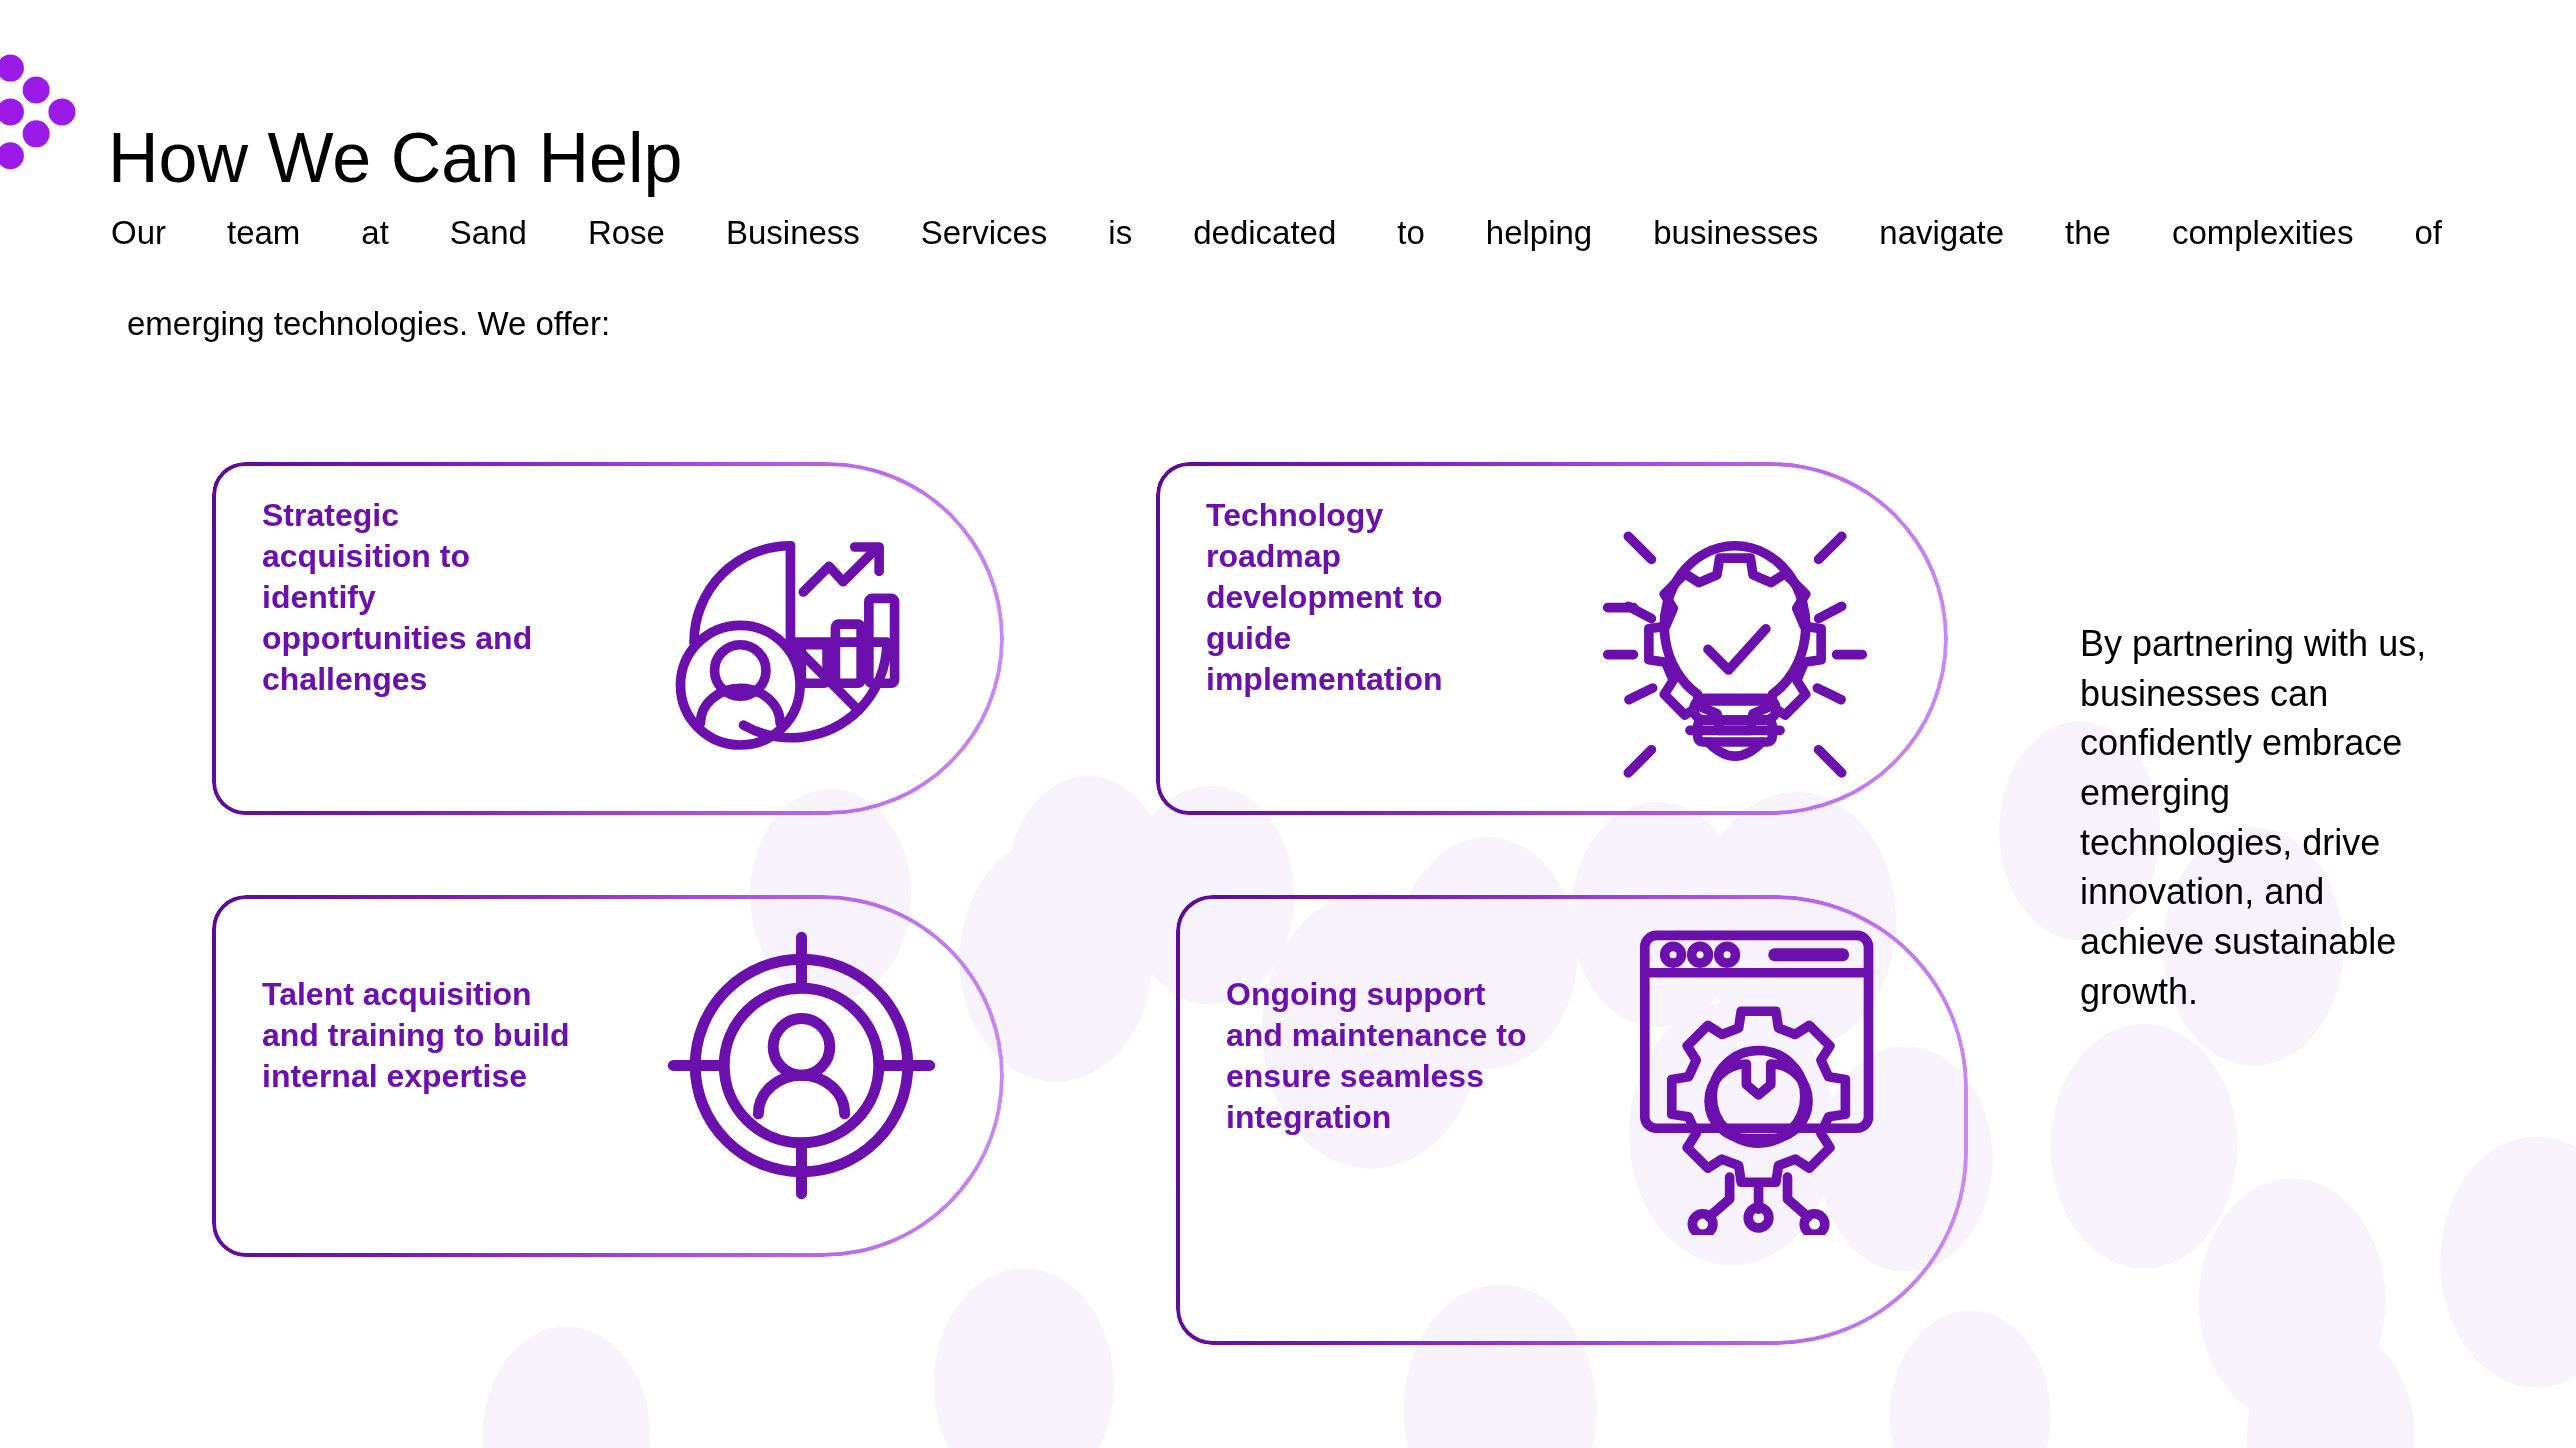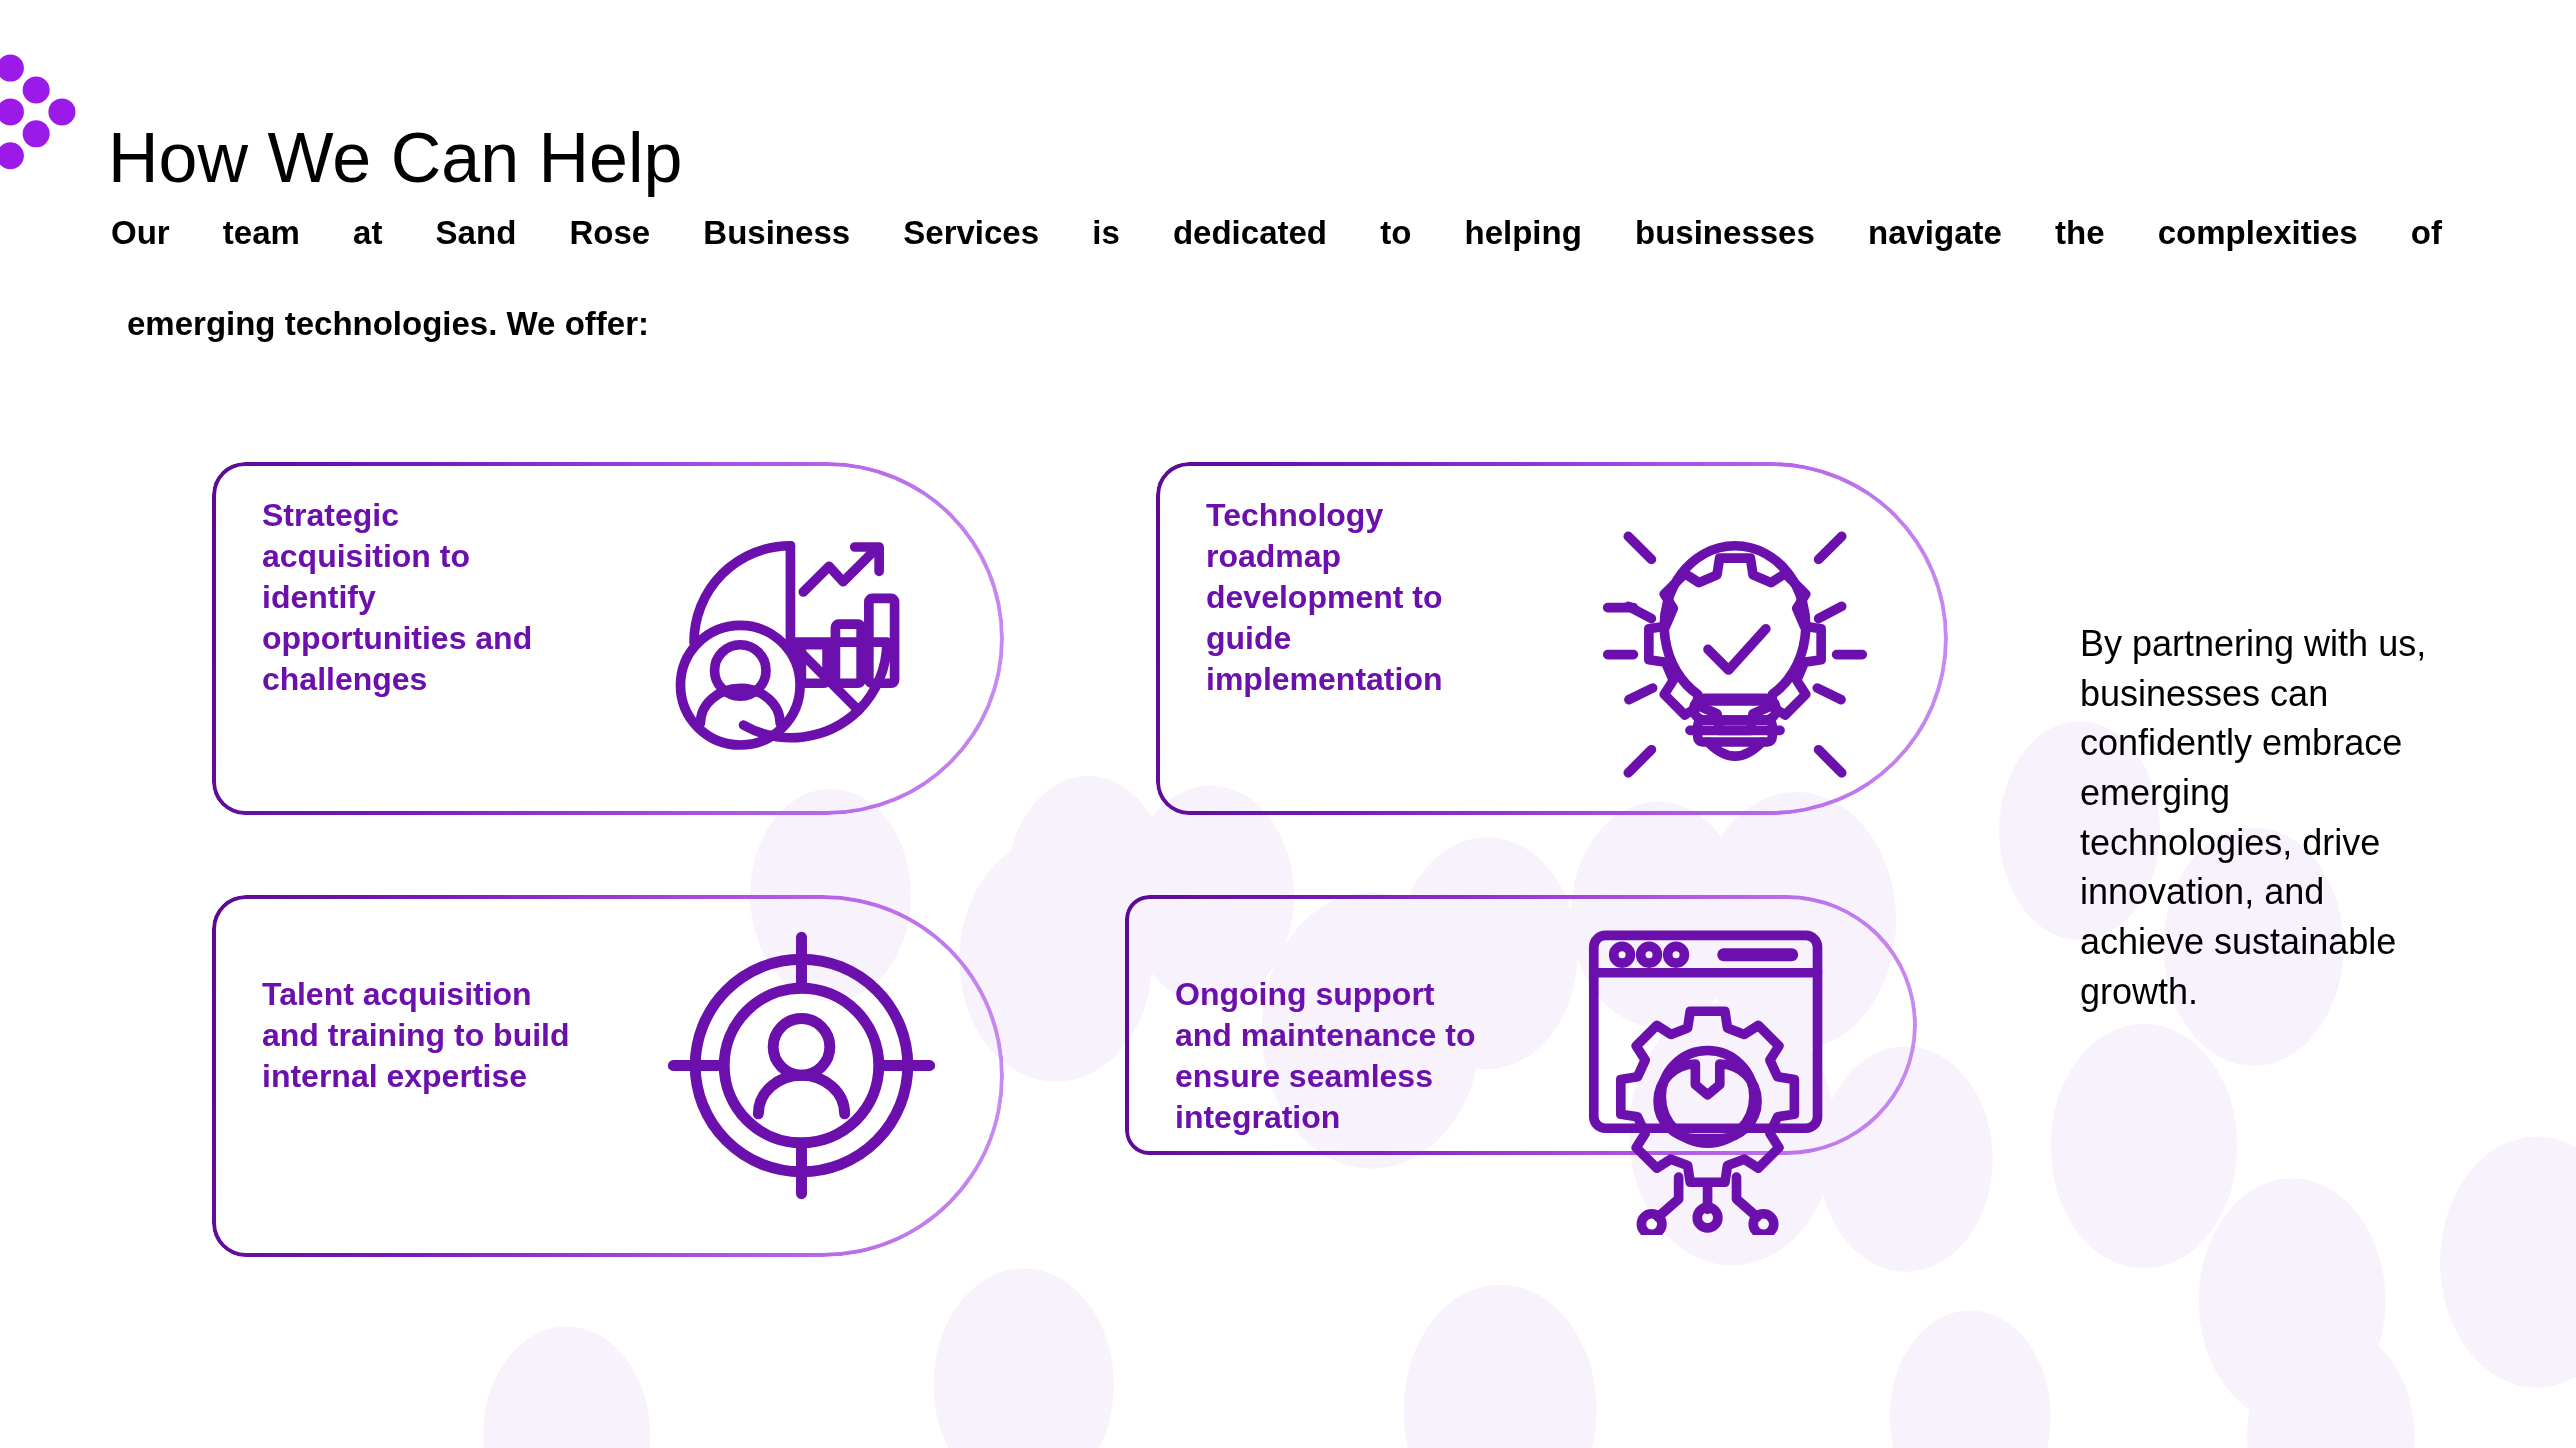--- a/index.html
+++ b/index.html
@@ -51,21 +51,21 @@
   }
 
   
   #intro-paragraph {
     position: absolute;
     left: 111px;
     top: 210px;
     width: 2331px;
     font-size: 33px;
     line-height: 1.38;
-    font-weight: bold;
+    font-weight: normal;
     color: #000000;
     text-align: justify;
     text-justify: inter-word;
     z-index: 4;
   }
   #intro-paragraph .just-line {
     display: block;
     text-align: justify;
   }
   #intro-paragraph .just-line:after {
@@ -110,21 +110,21 @@
     z-index: 2;
   }
   .card-icon {
     position: absolute;
     z-index: 2;
   }
 
   #card-0 { left: 212px;  top: 462px;  width: 792px; height: 353px; }
   #card-1 { left: 1156px; top: 462px;  width: 792px; height: 353px; }
   #card-2 { left: 212px;  top: 895px; width: 792px; height: 362px; }
-  #card-3 { left: 1125px; top: 895px; width: 792px; height: 260px; }
+  #card-3 { left: 1176px; top: 895px; width: 792px; height: 450px; }
 
   #card-0 .card-text { top: 33px; width: 303px; }
   #card-1 .card-text { top: 33px; width: 303px; }
   #card-2 .card-text { top: 79px; width: 322px; }
   #card-3 .card-text { top: 79px; width: 322px; }
 
   #card-0 .card-icon { left: 438px; top: 40px;  width: 277px; height: 270px; }
   #card-1 .card-icon { left: 444px; top: 46px;  width: 270px; height: 270px; }
   #card-2 .card-icon { left: 451px; top: 32px;  width: 277px; height: 277px; }
   #card-3 .card-icon { left: 457px; top: 24.5px;  width: 264px; height: 315px; }

